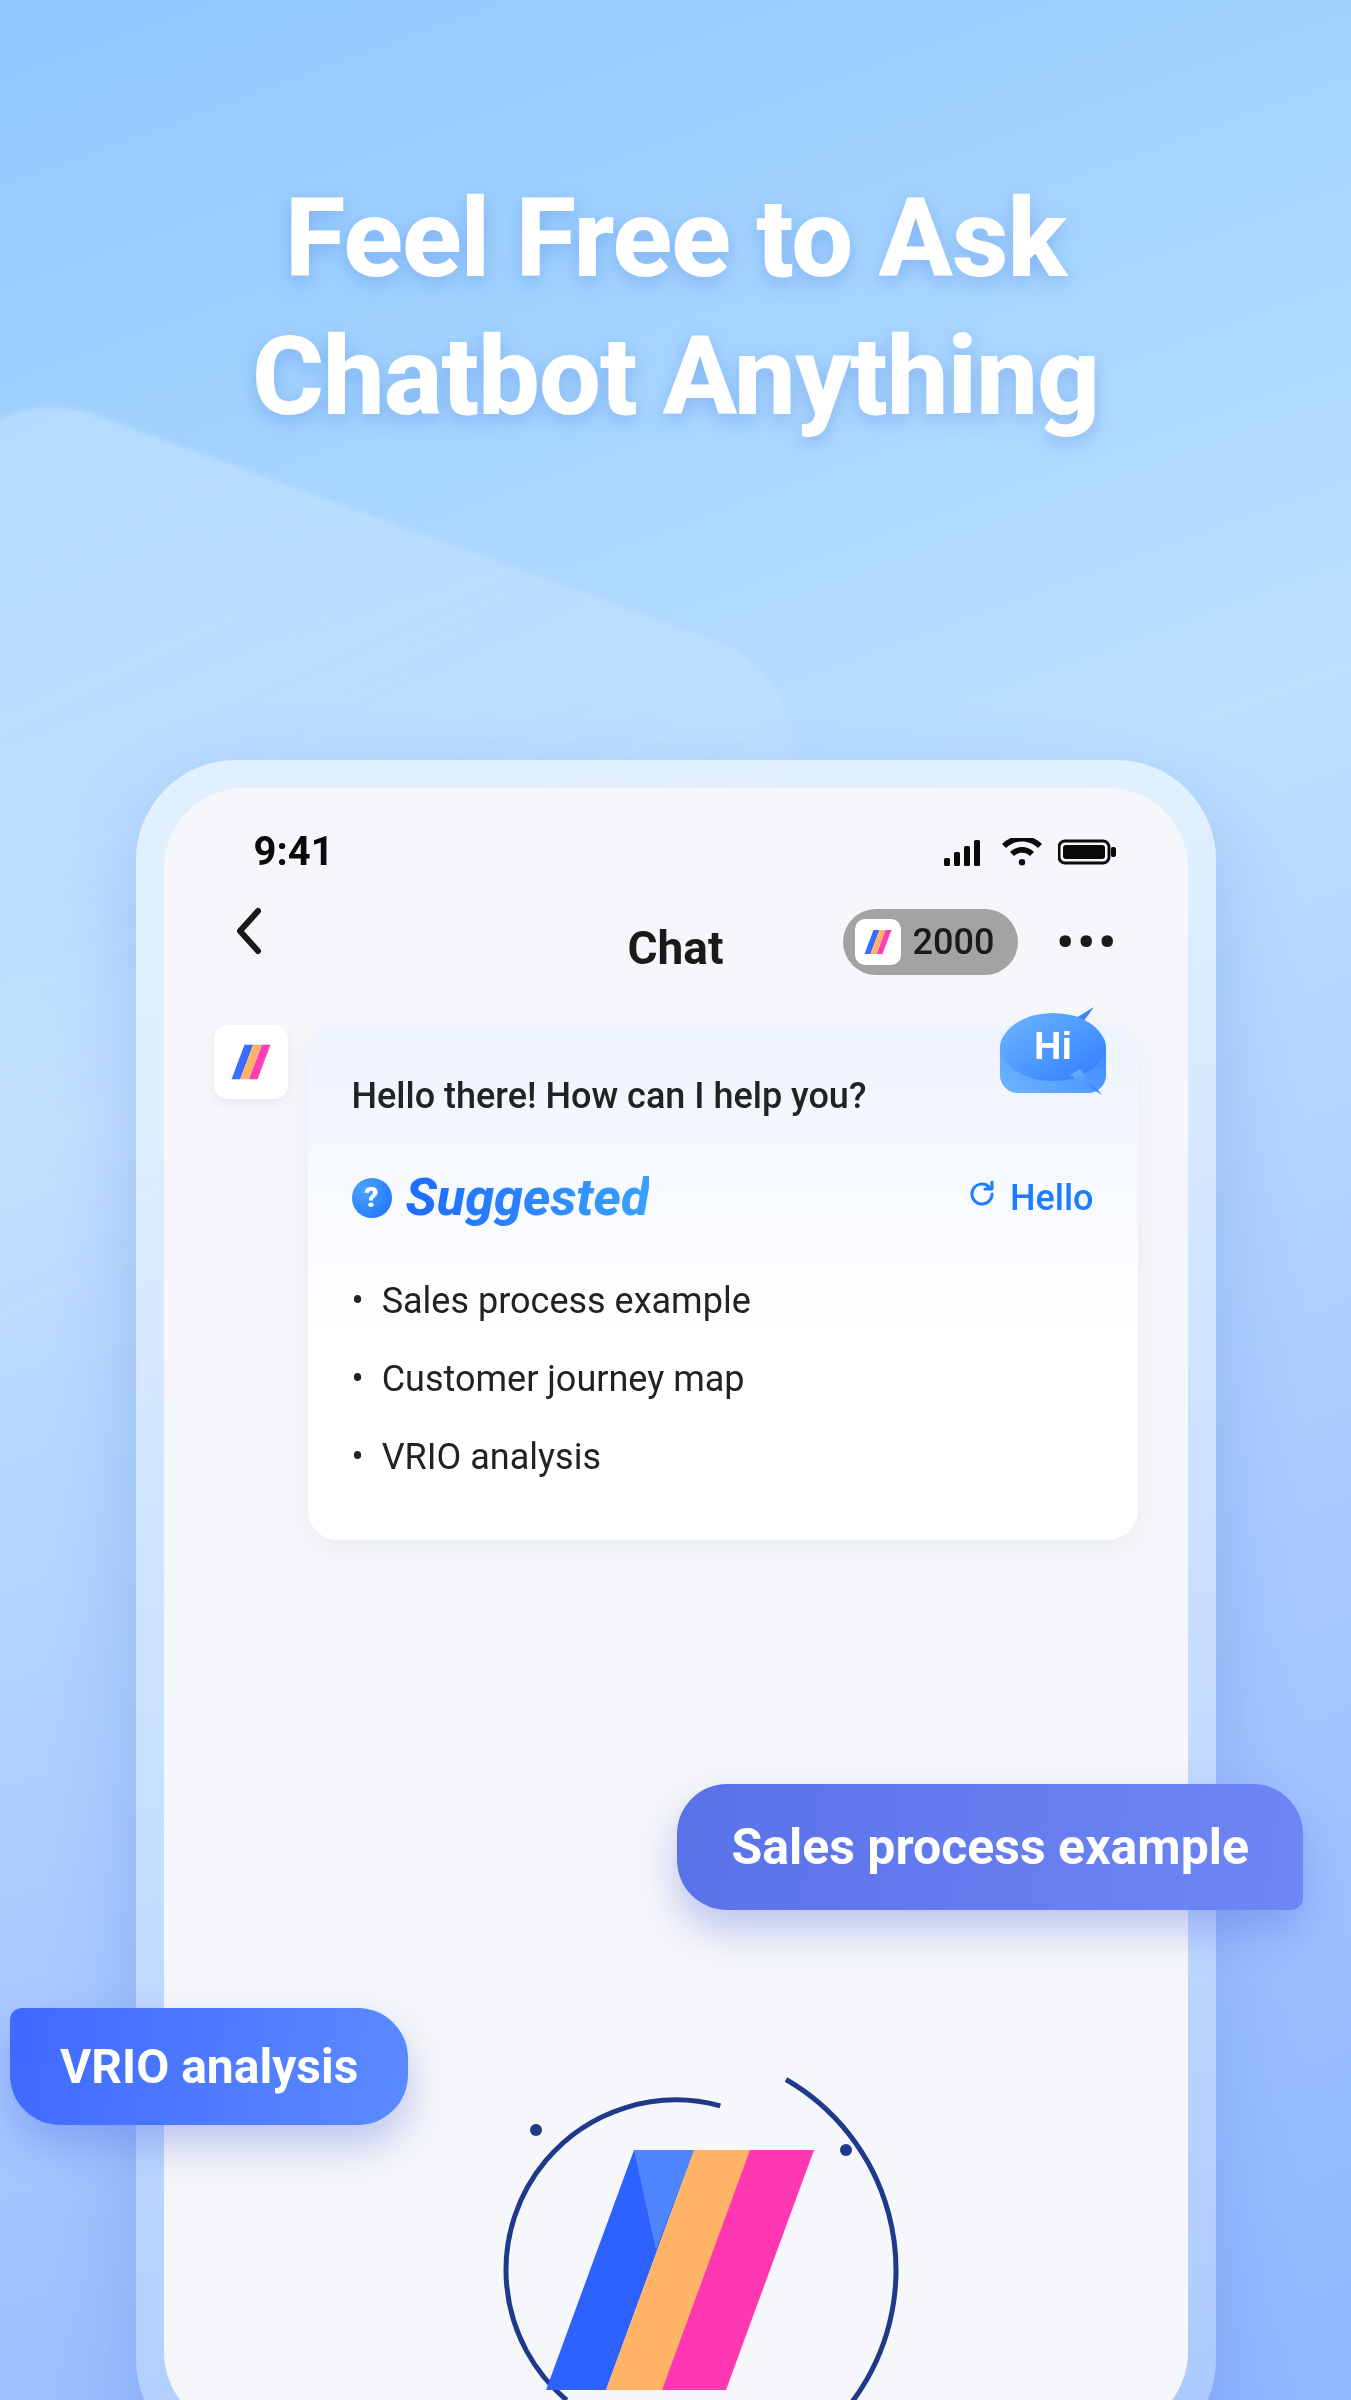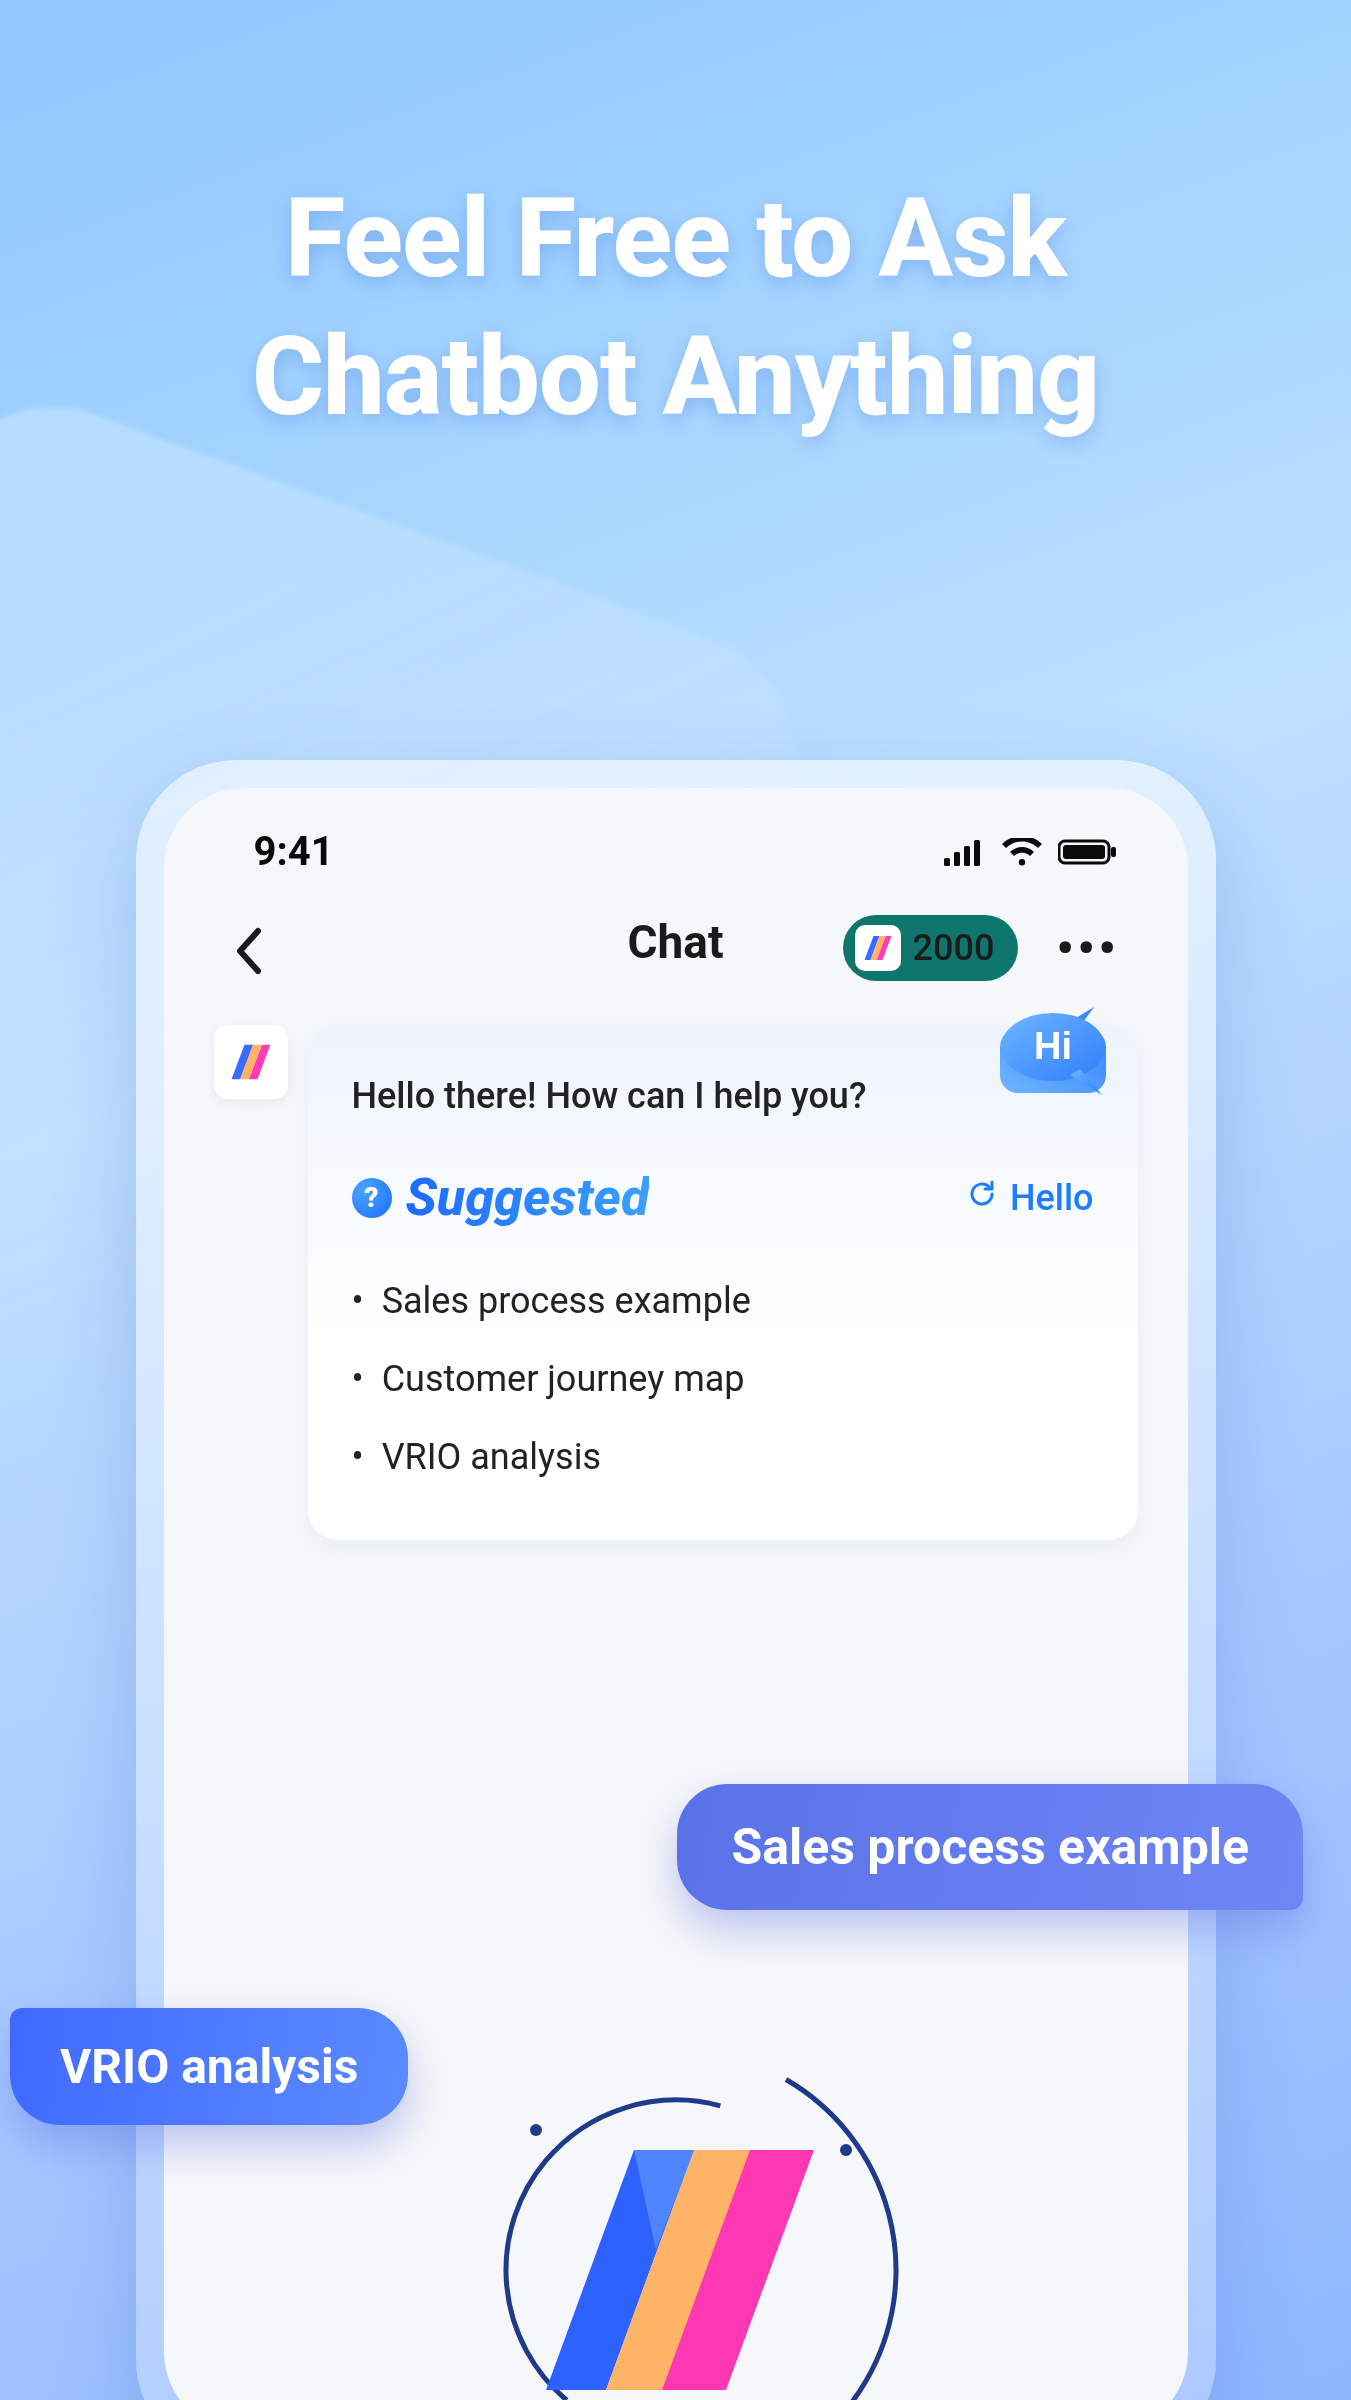--- a/index.html
+++ b/index.html
@@ -68,21 +68,21 @@
     font-size: 40px;
     font-weight: 700;
     color: #0a0a0a;
   }
   .status-right { display: flex; align-items: center; gap: 16px; }
   .status-right svg { display: block; }
 
   
   .nav-bar {
     display: flex;
-    align-items: flex-start;
+    align-items: flex-end;
     padding: 30px 60px 20px 50px;
     position: relative;
     height: 110px;
     gap: 48px;
   }
   .nav-back {
     font-size: 60px;
     font-weight: 400;
     color: #1a1a1a;
     line-height: 1;
@@ -100,21 +100,21 @@
   .nav-right {
     margin-left: auto;
     display: flex;
     align-items: center;
     gap: 30px;
   }
   .credit-pill {
     display: flex;
     align-items: center;
     gap: 12px;
-    background: #0f766e;
+    background: #a3a3a3;
     border-radius: 40px;
     padding: 10px 24px 10px 12px;
     cursor: pointer;
   }
   .credit-pill .mini-logo {
     width: 46px; height: 46px;
     background: #fff;
     border-radius: 10px;
     display: flex; align-items: center; justify-content: center;
   }

